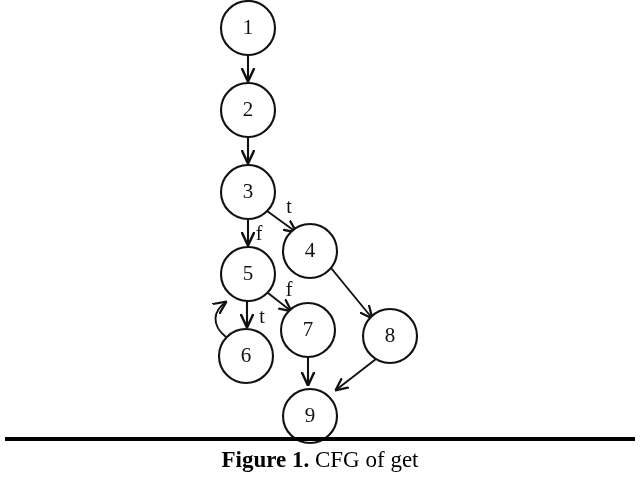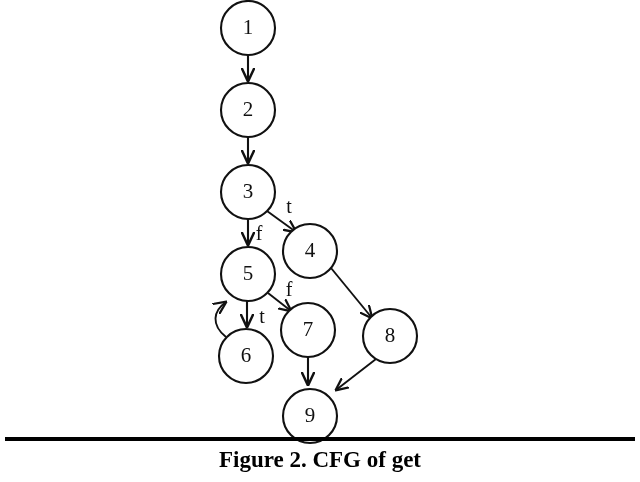--- a/index.html
+++ b/index.html
@@ -75,21 +75,21 @@
     text-align: center;
     font-family: "Liberation Serif", "DejaVu Serif", serif;
     font-size: 23px;
     color: #000000;
     white-space: nowrap;
   }
   #caption-prefix {
     font-weight: bold;
   }
   #caption-text {
-    font-weight: bold;
+    font-weight: normal;
   }
 </style>
 </head>
 <body>
 
 <div id="figure-root">
 
   <svg id="cfg-svg" viewBox="0 0 640 445">
     <defs>
       <marker id="arrowhead" viewBox="0 0 10 10" refX="9" refY="5" markerWidth="7" markerHeight="7" orient="auto-start-reverse">
@@ -172,15 +172,15 @@
       <g>
         <circle class="node-circle" cx="310" cy="416" r="27"></circle>
         <text class="node-label" x="310" y="417">9</text>
       </g>
 
     </g>
   </svg>
 
   <div id="caption-rule"></div>
 
-  <div id="figure-caption"><span id="caption-prefix">Figure 2.</span><span id="caption-text"> CFG of get</span></div>
+  <div id="figure-caption"><span id="caption-prefix">Figure 1.</span><span id="caption-text"> CFG of get</span></div>
 
 </div>
 
 </body></html>

